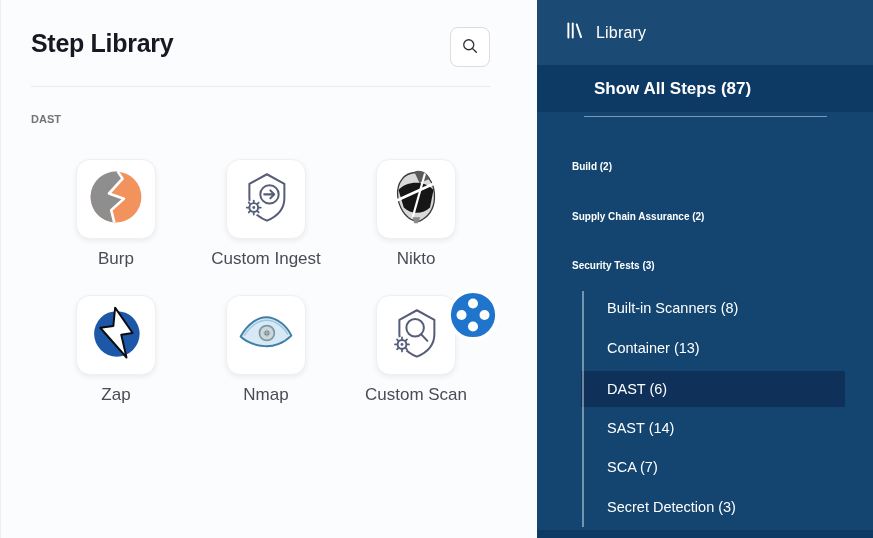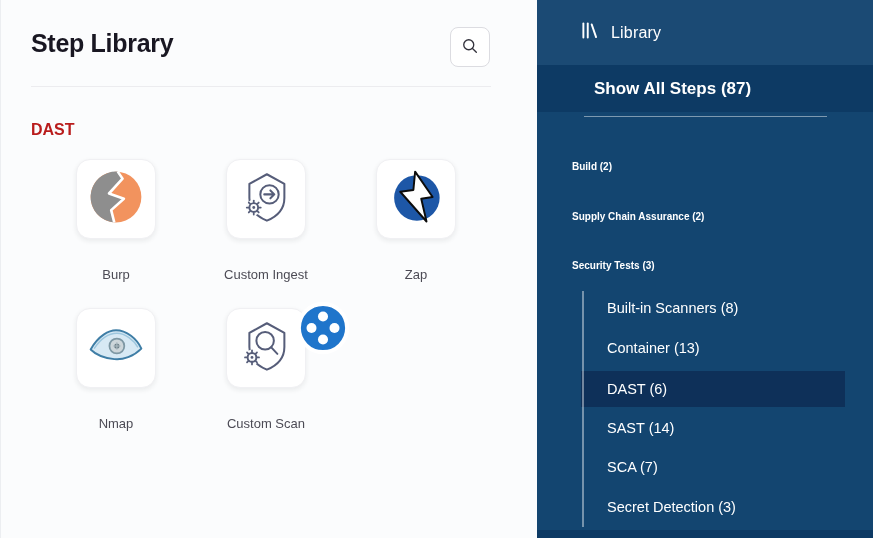--- a/index.html
+++ b/index.html
@@ -18,45 +18,45 @@
     position:absolute; left:30px; top:29px;
     font-size:25px; font-weight:700; color:#191722; letter-spacing:-0.3px;
   }
   .search-btn {
     position:absolute; left:449px; top:27px; width:40px; height:40px;
     background:#fff; border:1px solid #dcdce1; border-radius:8px;
     display:flex; align-items:center; justify-content:center; cursor:pointer;
   }
   .panel-divider { position:absolute; left:30px; top:86px; width:460px; height:1px; background:#ececef; }
   .section-heading {
-    position:absolute; left:30px; top:121px;
-    font-size:16px; font-weight:700; color:#b91c1c;
+    position:absolute; left:30px; top:113px;
+    font-size:11px; font-weight:700; color:#737373;
   }
   .tool-grid {
     position:absolute; left:40px; top:159px; width:452px;
     display:grid; grid-template-columns:repeat(3,150px); row-gap:26px; justify-items:center;
   }
   .tool { display:flex; flex-direction:column; align-items:center; width:150px; cursor:pointer; }
   .tool-card {
     position:relative; width:80px; height:80px; background:#fff; border-radius:14px;
     border:1px solid #f0f0f3; box-shadow:0 2px 5px rgba(30,33,44,.08);
     display:flex; align-items:center; justify-content:center;
   }
   .tool-card svg { width:56px; height:56px; }
-  .tool-label { margin-top:28px; font-size:13px; color:#4c4b55; }
+  .tool-label { margin-top:10px; font-size:17px; color:#4c4b55; }
   .badge { position:absolute; top:-9px; right:-9px; width:19px; height:19px; }
 
   
   .sidebar {
     position:absolute; left:537px; top:0; width:336px; height:538px;
     background:#134570; color:#fff;
   }
   .sidebar-top {
     position:absolute; left:0; top:0; width:100%; height:65px; background:#1b4a74;
-    display:flex; align-items:center; padding-left:42px; gap:11px;
+    display:flex; align-items:center; padding-left:27px; gap:11px;
   }
   .sidebar-top svg { width:21px; height:21px; }
   .sidebar-title { font-size:16px; font-weight:400; letter-spacing:.2px; }
   .show-all {
     position:absolute; left:0; top:65px; width:100%; height:47px; background:#0d3a64;
     display:flex; align-items:center; padding-left:57px;
     font-size:17px; font-weight:700; cursor:pointer;
   }
   .sidebar-divider {
     position:absolute; left:47px; top:116px; width:243px; height:1px;
@@ -138,20 +138,35 @@
                   <line x1="13.9" y1="39.9" x2="12.3" y2="38.3"></line>
                 <line x1="18" y1="38.2" x2="18" y2="36"></line>
                   <line x1="22.1" y1="39.9" x2="23.7" y2="38.3"></line>
               </g>
             </svg>
           </span>
         </div>
         <div class="tool-label">Custom Ingest</div>
       </div>
 
+      <div class="tool">
+        <div class="tool-card">
+          <span>
+            <svg viewBox="0 0 64 64">
+              <path d="M32,4 C18,4 10,16 11,30 C12,44 20,56 30,59 C33,60 37,60 39,58 C49,52 54,42 53,28 C52,14 44,4 32,4 Z" fill="#d9d9d9" stroke="#3a3a3a" stroke-width="1.5"></path>
+              <path d="M30,3 C37,0 45,4 48,11 L36,16 Z" fill="#5a5a5a"></path>
+              <path d="M12,24 C22,13 42,13 52,24 L48,44 C40,52 26,52 18,44 Z" fill="#161616"></path>
+              <path d="M10,36 L54,16" stroke="#fff" stroke-width="3" stroke-linecap="round"></path>
+              <path d="M42,6 L28,56" stroke="#fff" stroke-width="2.5" stroke-linecap="round"></path>
+              <path d="M28,55 L37,55 L34,62 L30,62 Z" fill="#8a8a8a"></path>
+            </svg>
+          </span>
+        </div>
+        <div class="tool-label">Nikto</div>
+      </div>
 
       <div class="tool">
         <div class="tool-card">
           <span>
             <svg viewBox="0 0 64 64">
               <circle cx="33" cy="33" r="26" fill="#1d57a7"></circle>
               <path d="M31,3 L51,32 L38,34 L44,60 L14,26 L29,24 Z" fill="#fff" stroke="#0c0c0c" stroke-width="2.2" stroke-linejoin="round"></path>
             </svg>
           </span>
         </div>

